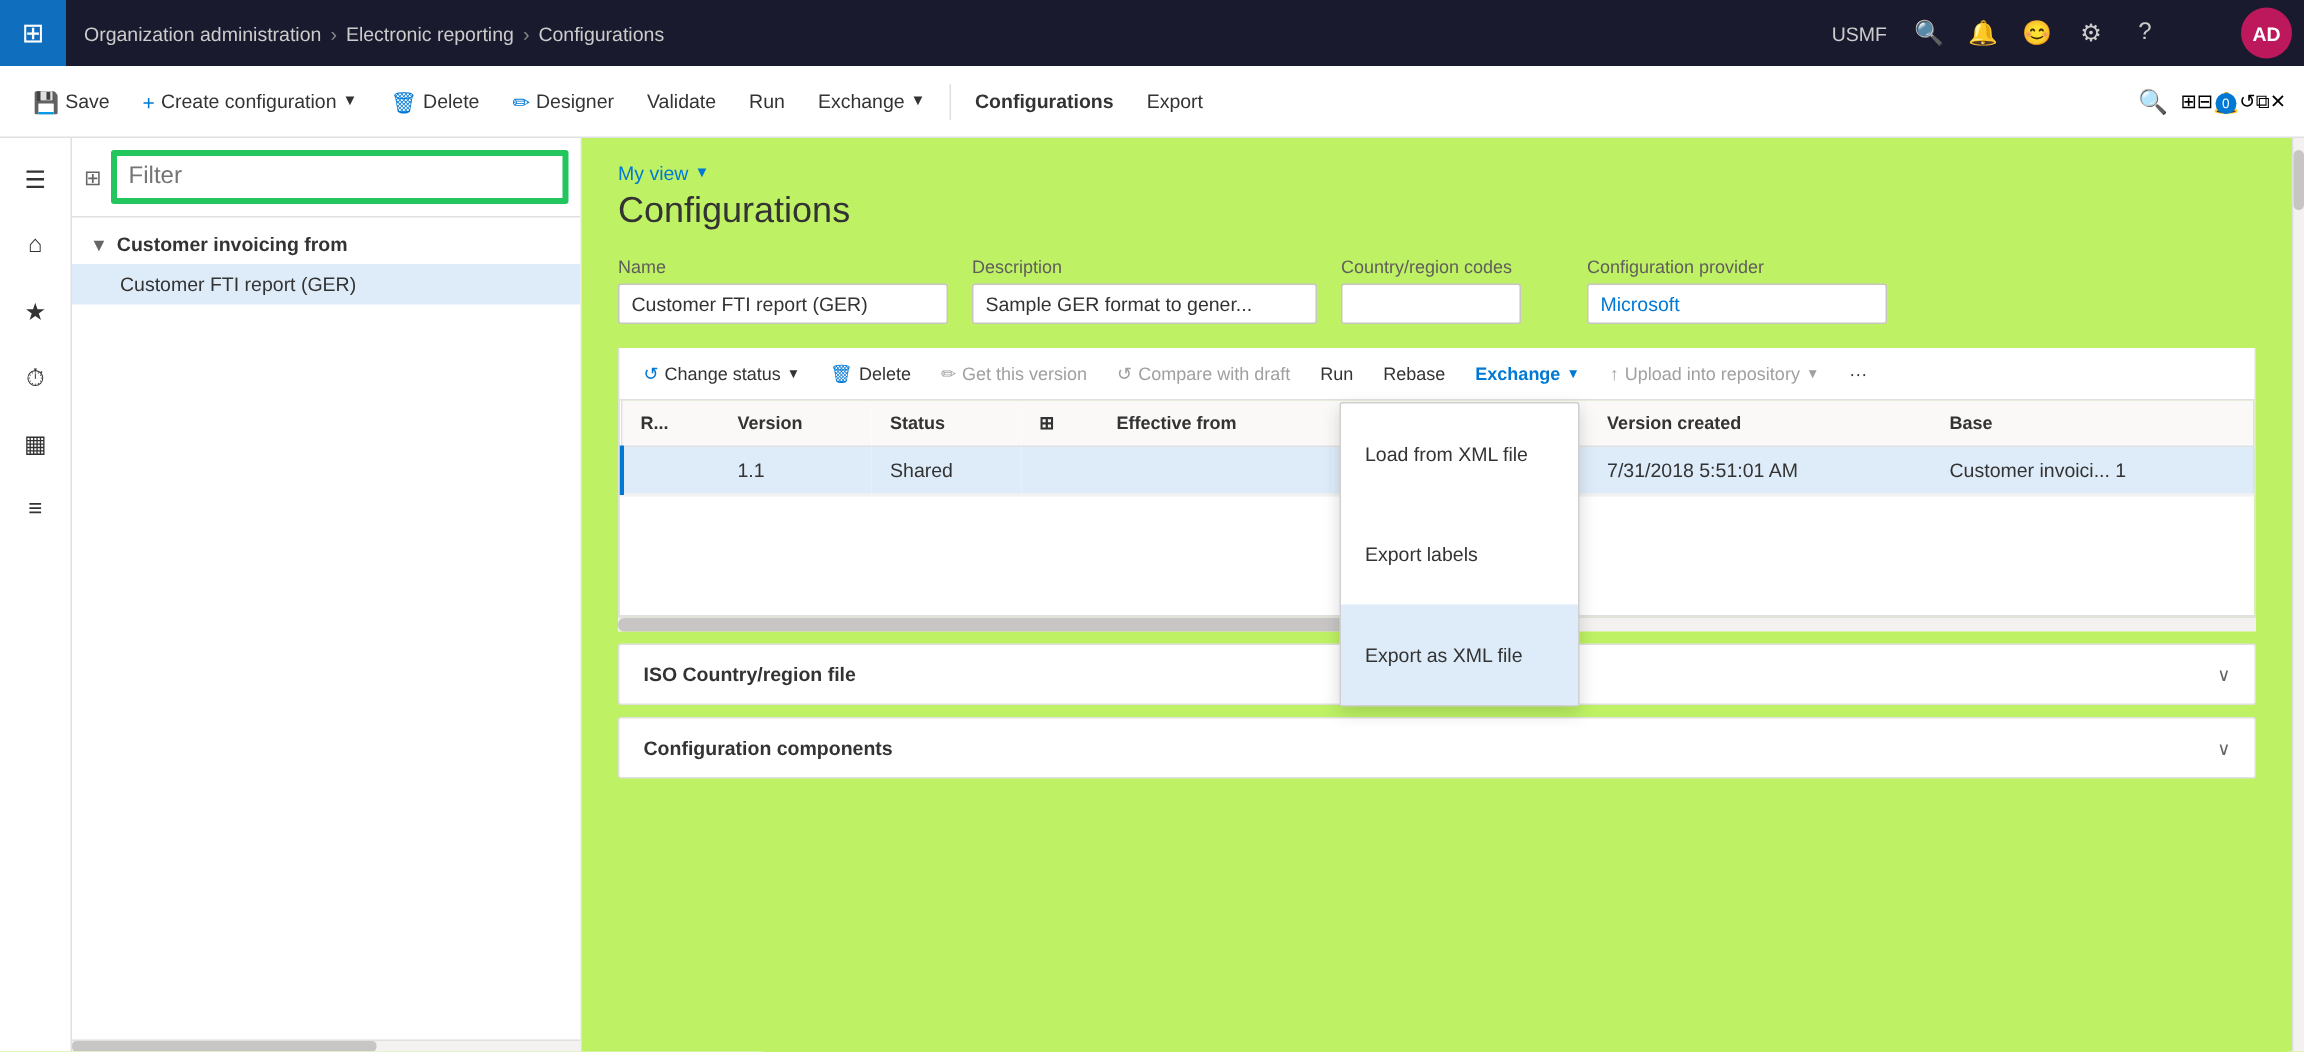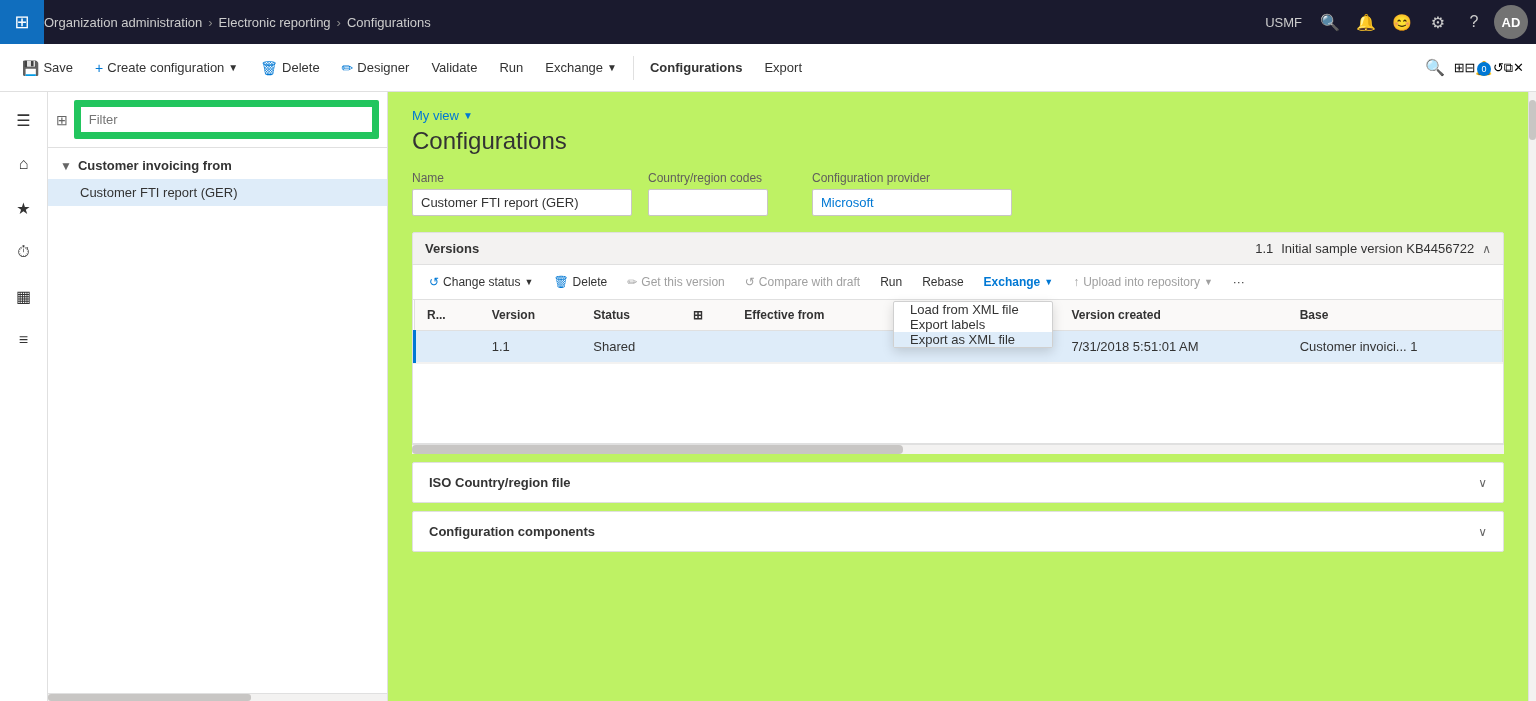--- a/index.html
+++ b/index.html
@@ -17,40 +17,40 @@
       display: flex; align-items: center;
       font-size: 14px; font-weight: 600; min-width: 320px;
     }
     .top-nav-grid-icon {
       background: #106ebe; width: 44px; height: 44px;
       display: flex; align-items: center; justify-content: center;
       font-size: 18px; cursor: pointer; flex-shrink: 0;
     }
     .top-nav-breadcrumb {
       display: flex; align-items: center; flex: 1;
-      color: #ccc; font-size: 13px; gap: 6px;
+      color: #ccc; font-size: 13px; padding-left: 12px; gap: 6px;
     }
     .top-nav-breadcrumb span { color: #ccc; }
     .top-nav-breadcrumb .sep { color: #888; }
     .top-nav-right {
       display: flex; align-items: center; gap: 4px; padding-right: 8px;
     }
     .top-nav-right span {
       color: #ccc; padding: 0 8px; font-size: 13px; cursor: pointer;
     }
     .top-nav-right .icon-btn {
       width: 32px; height: 32px; display: flex; align-items: center;
       justify-content: center; cursor: pointer; color: #ccc; font-size: 16px;
       border-radius: 2px;
     }
     .avatar {
       width: 34px; height: 34px; border-radius: 50%;
-      background: #737373; color: #fff;
+      background: #be185d; color: #fff;
       display: flex; align-items: center; justify-content: center;
-      font-size: 13px; font-weight: 600; cursor: pointer;
+      font-size: 13px; font-weight: 600; cursor: pointer; margin-left: 44px;
     }
 
     
     .toolbar {
       display: flex; align-items: center;
       background: #fff; border-bottom: 1px solid #e0e0e0;
       height: 48px; padding: 0 12px; gap: 2px;
     }
     .toolbar-btn {
       display: flex; align-items: center; gap: 4px;
@@ -82,22 +82,22 @@
     
     .tree-panel {
       width: 340px; background: #fff; border-right: 1px solid #e0e0e0;
       display: flex; flex-direction: column;
     }
     .tree-filter {
       padding: 8px; border-bottom: 1px solid #e0e0e0;
       display: flex; align-items: center; gap: 6px;
     }
     .tree-filter-input {
-      flex: 1; border: 7px solid #22c55e; border-radius: 2px;
-      padding: 5px 8px; font-size: 13px; color: #333;
+      flex: 1; border: 4px solid #22c55e; border-radius: 2px;
+      padding: 5px 8px; font-size: 16px; color: #333;
     }
     .filter-icon { color: #666; font-size: 14px; cursor: pointer; }
     .tree-content { flex: 1; overflow-y: auto; padding: 4px 0; }
     .tree-item {
       display: flex; align-items: center; padding: 6px 12px; cursor: pointer;
       font-size: 13px; color: #333; gap: 6px;
     }
     .tree-item.selected { background: #deecf9; }
     .tree-item .expand-icon { font-size: 12px; color: #666; }
     .tree-item.parent { font-weight: 600; }
@@ -183,21 +183,21 @@
       height: 100%; width: 45%; background: #c8c6c4; border-radius: 4px;
     }
 
     
     .dropdown-menu {
       position: absolute; background: #fff;
       border: 1px solid #d0d0d0; box-shadow: 0 4px 12px rgba(0,0,0,0.15);
       z-index: 100; min-width: 160px; border-radius: 2px;
     }
     .dropdown-menu-item {
-      padding: 0 16px; cursor: pointer; font-size: 13px; color: #333;
+      padding: 26px 16px; cursor: pointer; font-size: 13px; color: #333;
       white-space: nowrap;
     }
     .dropdown-menu-item.highlighted { background: #deecf9; }
     .dropdown-menu-item.disabled { color: #a0a0a0; cursor: default; }
 
     
     .collapsed-section {
       display: flex; align-items: center; justify-content: space-between;
       background: #fff; border: 1px solid #e0e0e0; border-radius: 2px;
       padding: 12px 16px; margin-top: 8px; cursor: pointer;
@@ -316,38 +316,34 @@
       <span>My view</span>
       <span style="font-size:10px;">▼</span>
     </div>
     <div class="page-title">Configurations</div>
 
     <div class="form-row">
       <div class="form-field form-field-name">
         <label>Name</label>
         <input type="text" value="Customer FTI report (GER)" style="">
       </div>
+      <div class="form-field form-field-desc">
+        <label>Description</label>
+        <input type="text" value="Sample GER format to gener..." style="">
+      </div>
       <div class="form-field form-field-country">
         <label>Country/region codes</label>
         <input type="text" style="">
       </div>
       <div class="form-field form-field-provider">
         <label>Configuration provider</label>
         <input type="text" class="blue-text" value="Microsoft" style="">
       </div>
     </div>
 
-    <div class="section-header">
-      <span class="section-title">Versions</span>
-      <div class="section-header-right">
-        <span>1.1</span>
-        <span>Initial sample version KB4456722</span>
-        <span class="chevron-icon">∧</span>
-      </div>
-    </div>
 
     <div class="version-toolbar">
       <button class="v-btn">
         <span class="icon">↺</span>
         <span>Change status</span>
         <span style="font-size:9px;">▼</span>
       </button>
       <button class="v-btn">
         <span class="icon">🗑</span>
         <span>Delete</span>

